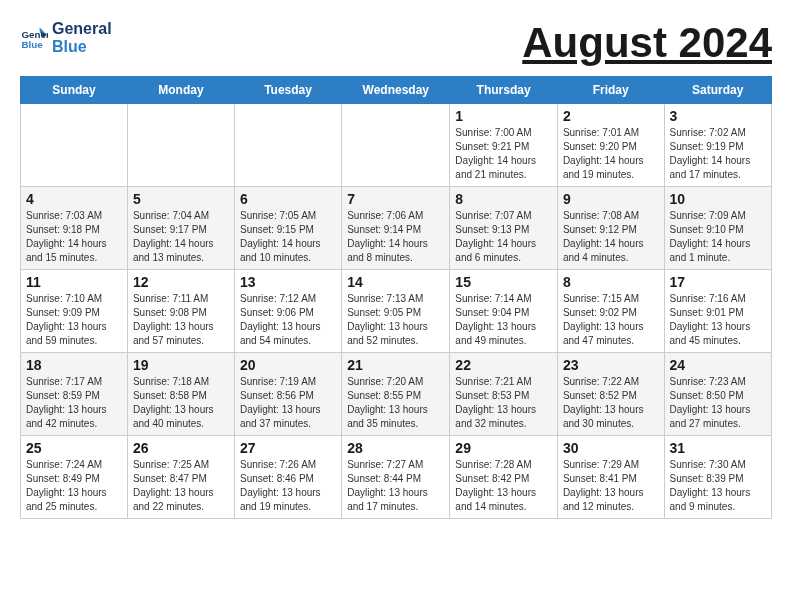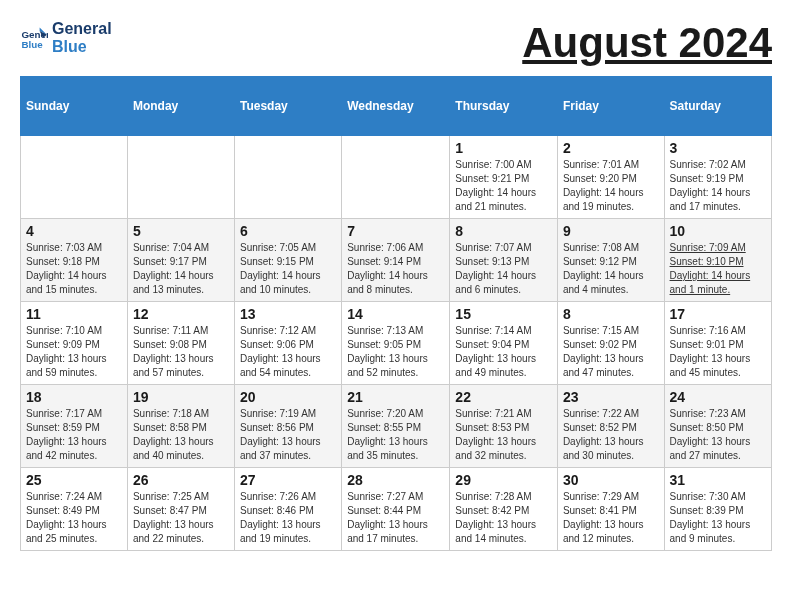--- a/index.html
+++ b/index.html
@@ -40,22 +40,22 @@
       color: #444;
     }
     table {
       width: 100%;
       border-collapse: collapse;
       font-size: 11px;
     }
     thead th {
       background-color: #2e7ec5;
       color: #fff;
-      text-align: left;
-      padding: 22px 5px;
+      text-align: center;
+      padding: 6px 5px;
       font-size: 12px;
       font-weight: bold;
       border: 1px solid #2e7ec5;
     }
     tbody td {
       border: 1px solid #ccc;
       vertical-align: top;
       padding: 4px 5px;
       width: 110px;
       height: 80px;
@@ -182,21 +182,21 @@
         </td>
         <td>
           <span class="day-number">9</span>
           <div class="day-info" style="white-space: pre-line;">Sunrise: 7:08 AM
 Sunset: 9:12 PM
 Daylight: 14 hours
 and 4 minutes.</div>
         </td>
         <td>
           <span class="day-number">10</span>
-          <div class="day-info" style="white-space: pre-line; text-decoration: underline;">Sunrise: 7:09 AM
+          <div class="day-info" style="white-space: pre-line;">Sunrise: 7:09 AM
 Sunset: 9:10 PM
 Daylight: 14 hours
 and 1 minute.</div>
         </td>
       </tr>
       <tr>
         <td>
           <span class="day-number">11</span>
           <div class="day-info" style="white-space: pre-line;">Sunrise: 7:10 AM
 Sunset: 9:09 PM

